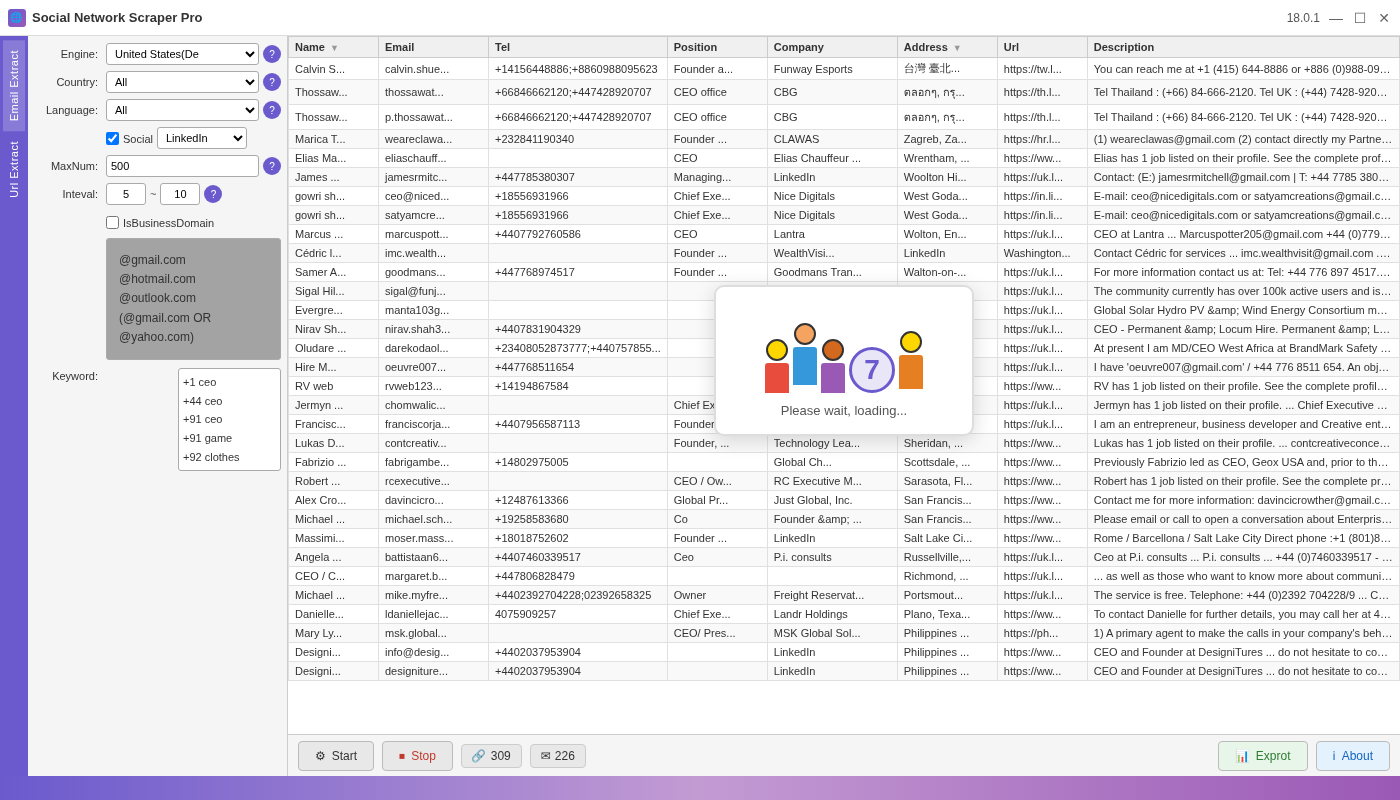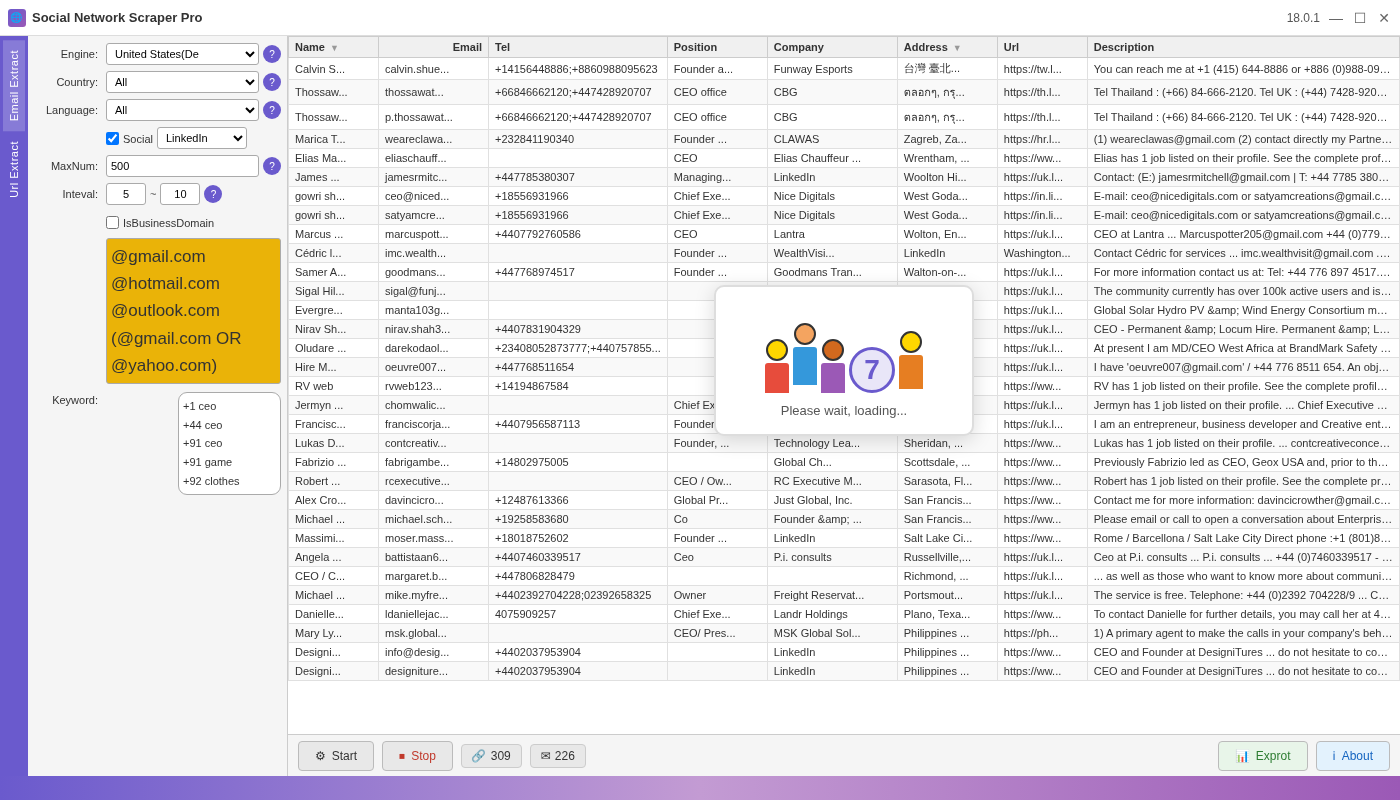--- a/index.html
+++ b/index.html
@@ -103,35 +103,35 @@
     .checkbox-row input { cursor: pointer; }
     .checkbox-row label { font-size: 11px; color: #333; cursor: pointer; }
 
     
     .interval-row { display: flex; align-items: center; gap: 4px; }
     .interval-input { width: 40px; height: 22px; border: 1px solid #aaa; border-radius: 3px; background: white; font-size: 11px; padding: 0 3px; text-align: center; }
     .interval-sep { font-size: 11px; color: #555; }
 
     
     .domain-box {
-      background: #eab308;
+      background: #a3a3a3;
       border: 1px solid #aaa;
       border-radius: 3px;
-      padding: 4px;
-      font-size: 17px;
+      padding: 12px;
+      font-size: 12px;
       color: #333;
       line-height: 1.6;
       margin-left: 72px;
     }
 
     
     .keyword-box {
       background: white;
       border: 1px solid #aaa;
-      border-radius: 9px;
+      border-radius: 3px;
       padding: 4px;
       font-size: 11px;
       color: #333;
       line-height: 1.7;
       margin-left: 72px;
       flex: 1;
     }
 
     
     #right-panel {
@@ -363,21 +363,21 @@
       </div>
     </div>
   </div>
 
   <div id="right-panel">
     <div id="data-table-container" style="position:relative;">
       <table>
         <thead>
           <tr>
             <th style="width:90px;">Name <span class="sort-icon">▼</span></th>
-            <th style="width:110px;text-align:right;">Email</th>
+            <th style="width:110px;">Email</th>
             <th style="width:160px;">Tel</th>
             <th style="width:100px;">Position</th>
             <th style="width:130px;">Company</th>
             <th style="width:100px;">Address <span class="sort-icon">▼</span></th>
             <th style="width:90px;">Url</th>
             <th style="min-width:260px;">Description</th>
           </tr>
         </thead>
         <tbody id="table-body">
         <tr>

